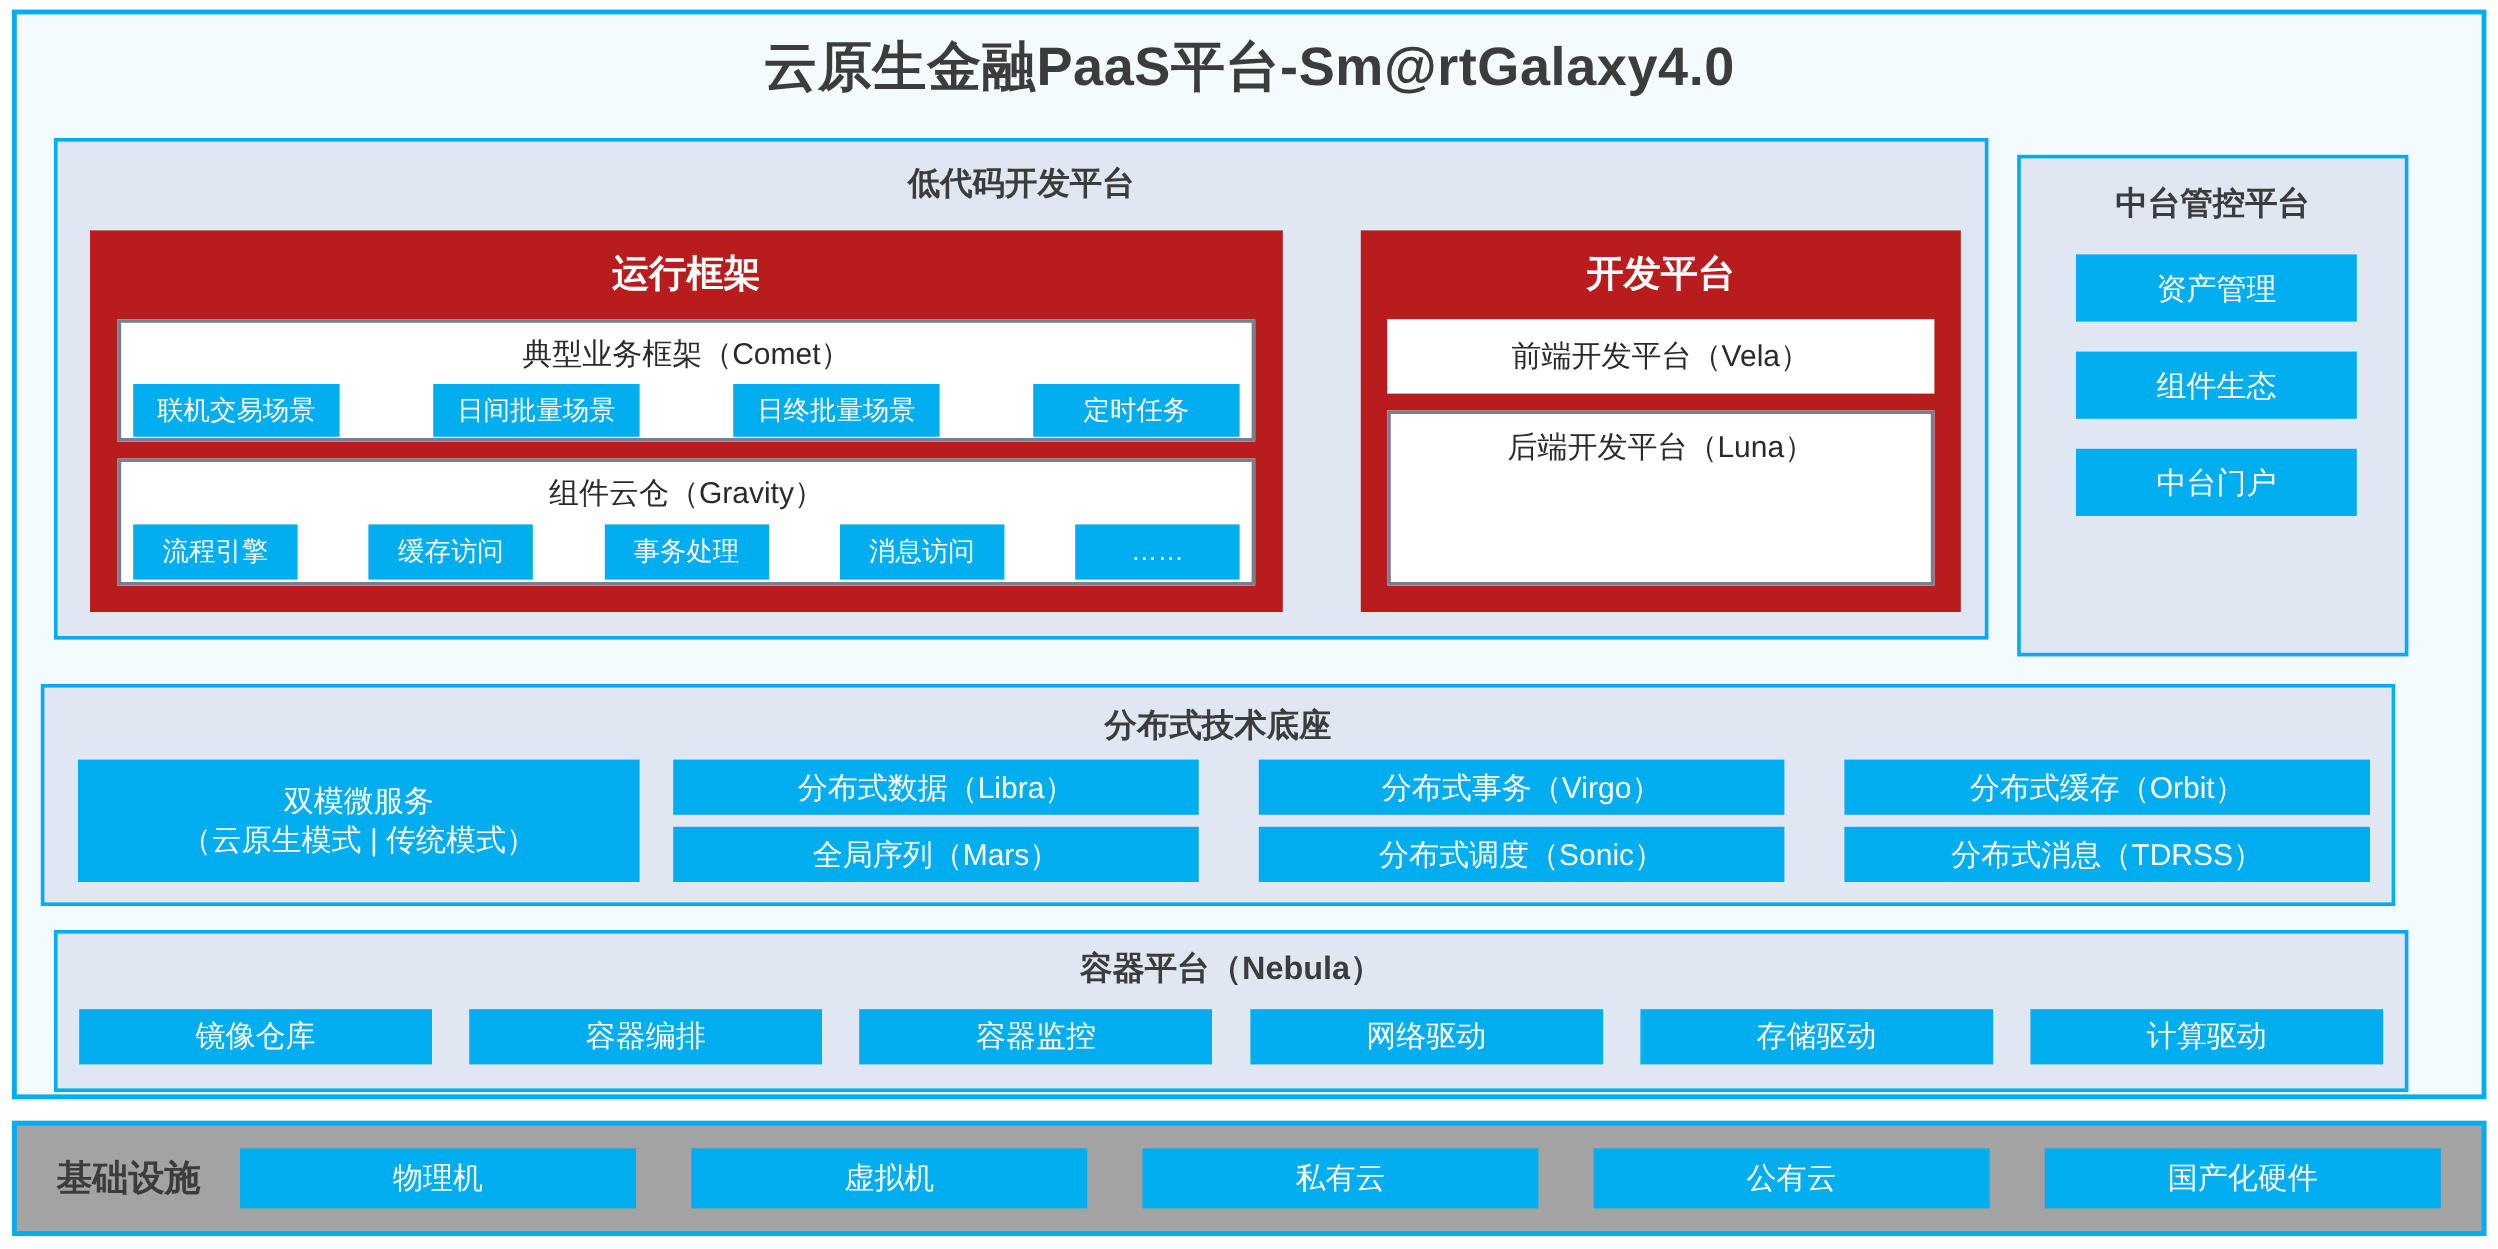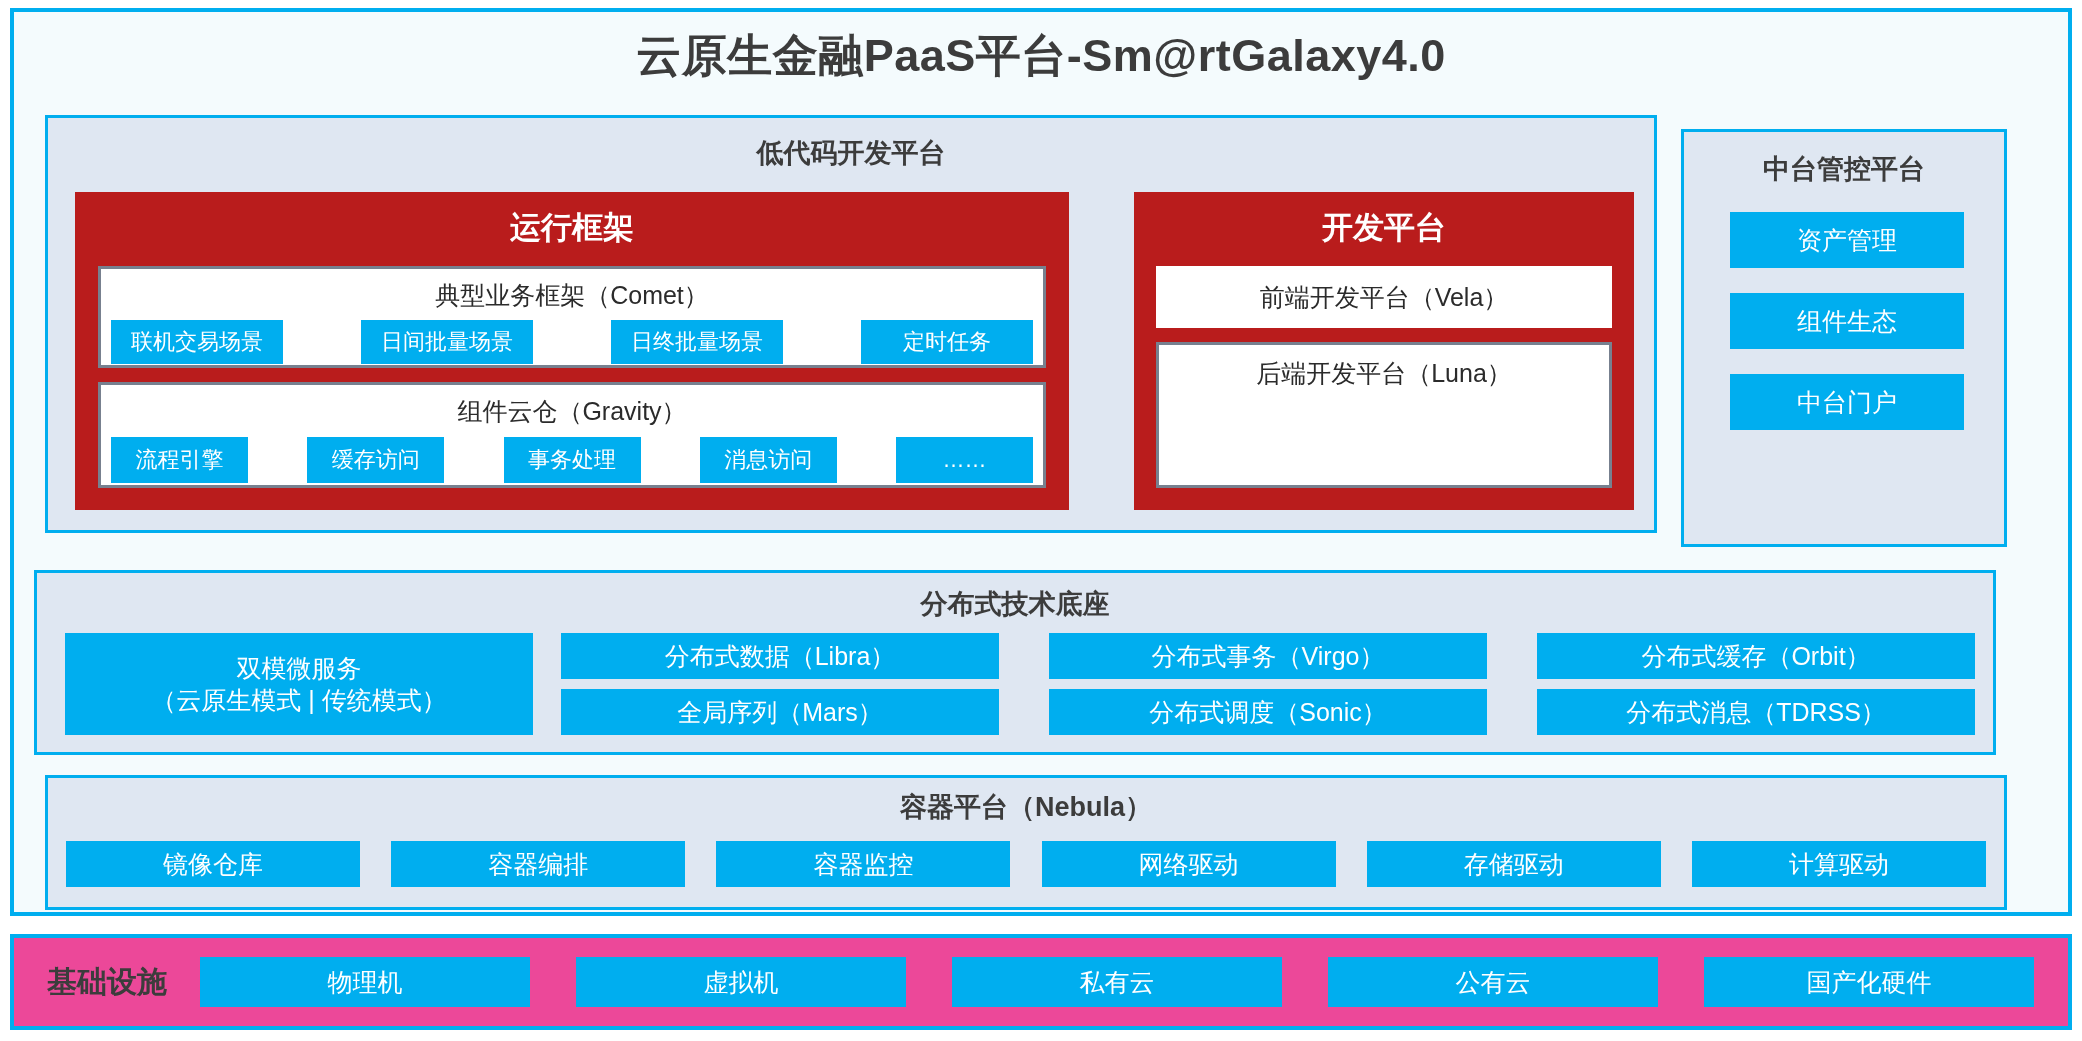--- a/index.html
+++ b/index.html
@@ -292,21 +292,21 @@
 
   
   #infra-panel {
     position: absolute;
     left: 10px;
     top: 934px;
     width: 2062px;
     height: 96px;
     box-sizing: border-box;
     border: 4px solid #00AEEF;
-    background: #ec4899;
+    background: #a3a3a3;
     display: flex;
     align-items: center;
   }
   #infra-label {
     width: 186px;
     text-align: center;
     font-size: 30px;
     font-weight: 700;
     color: #3c3c3c;
     flex: none;

